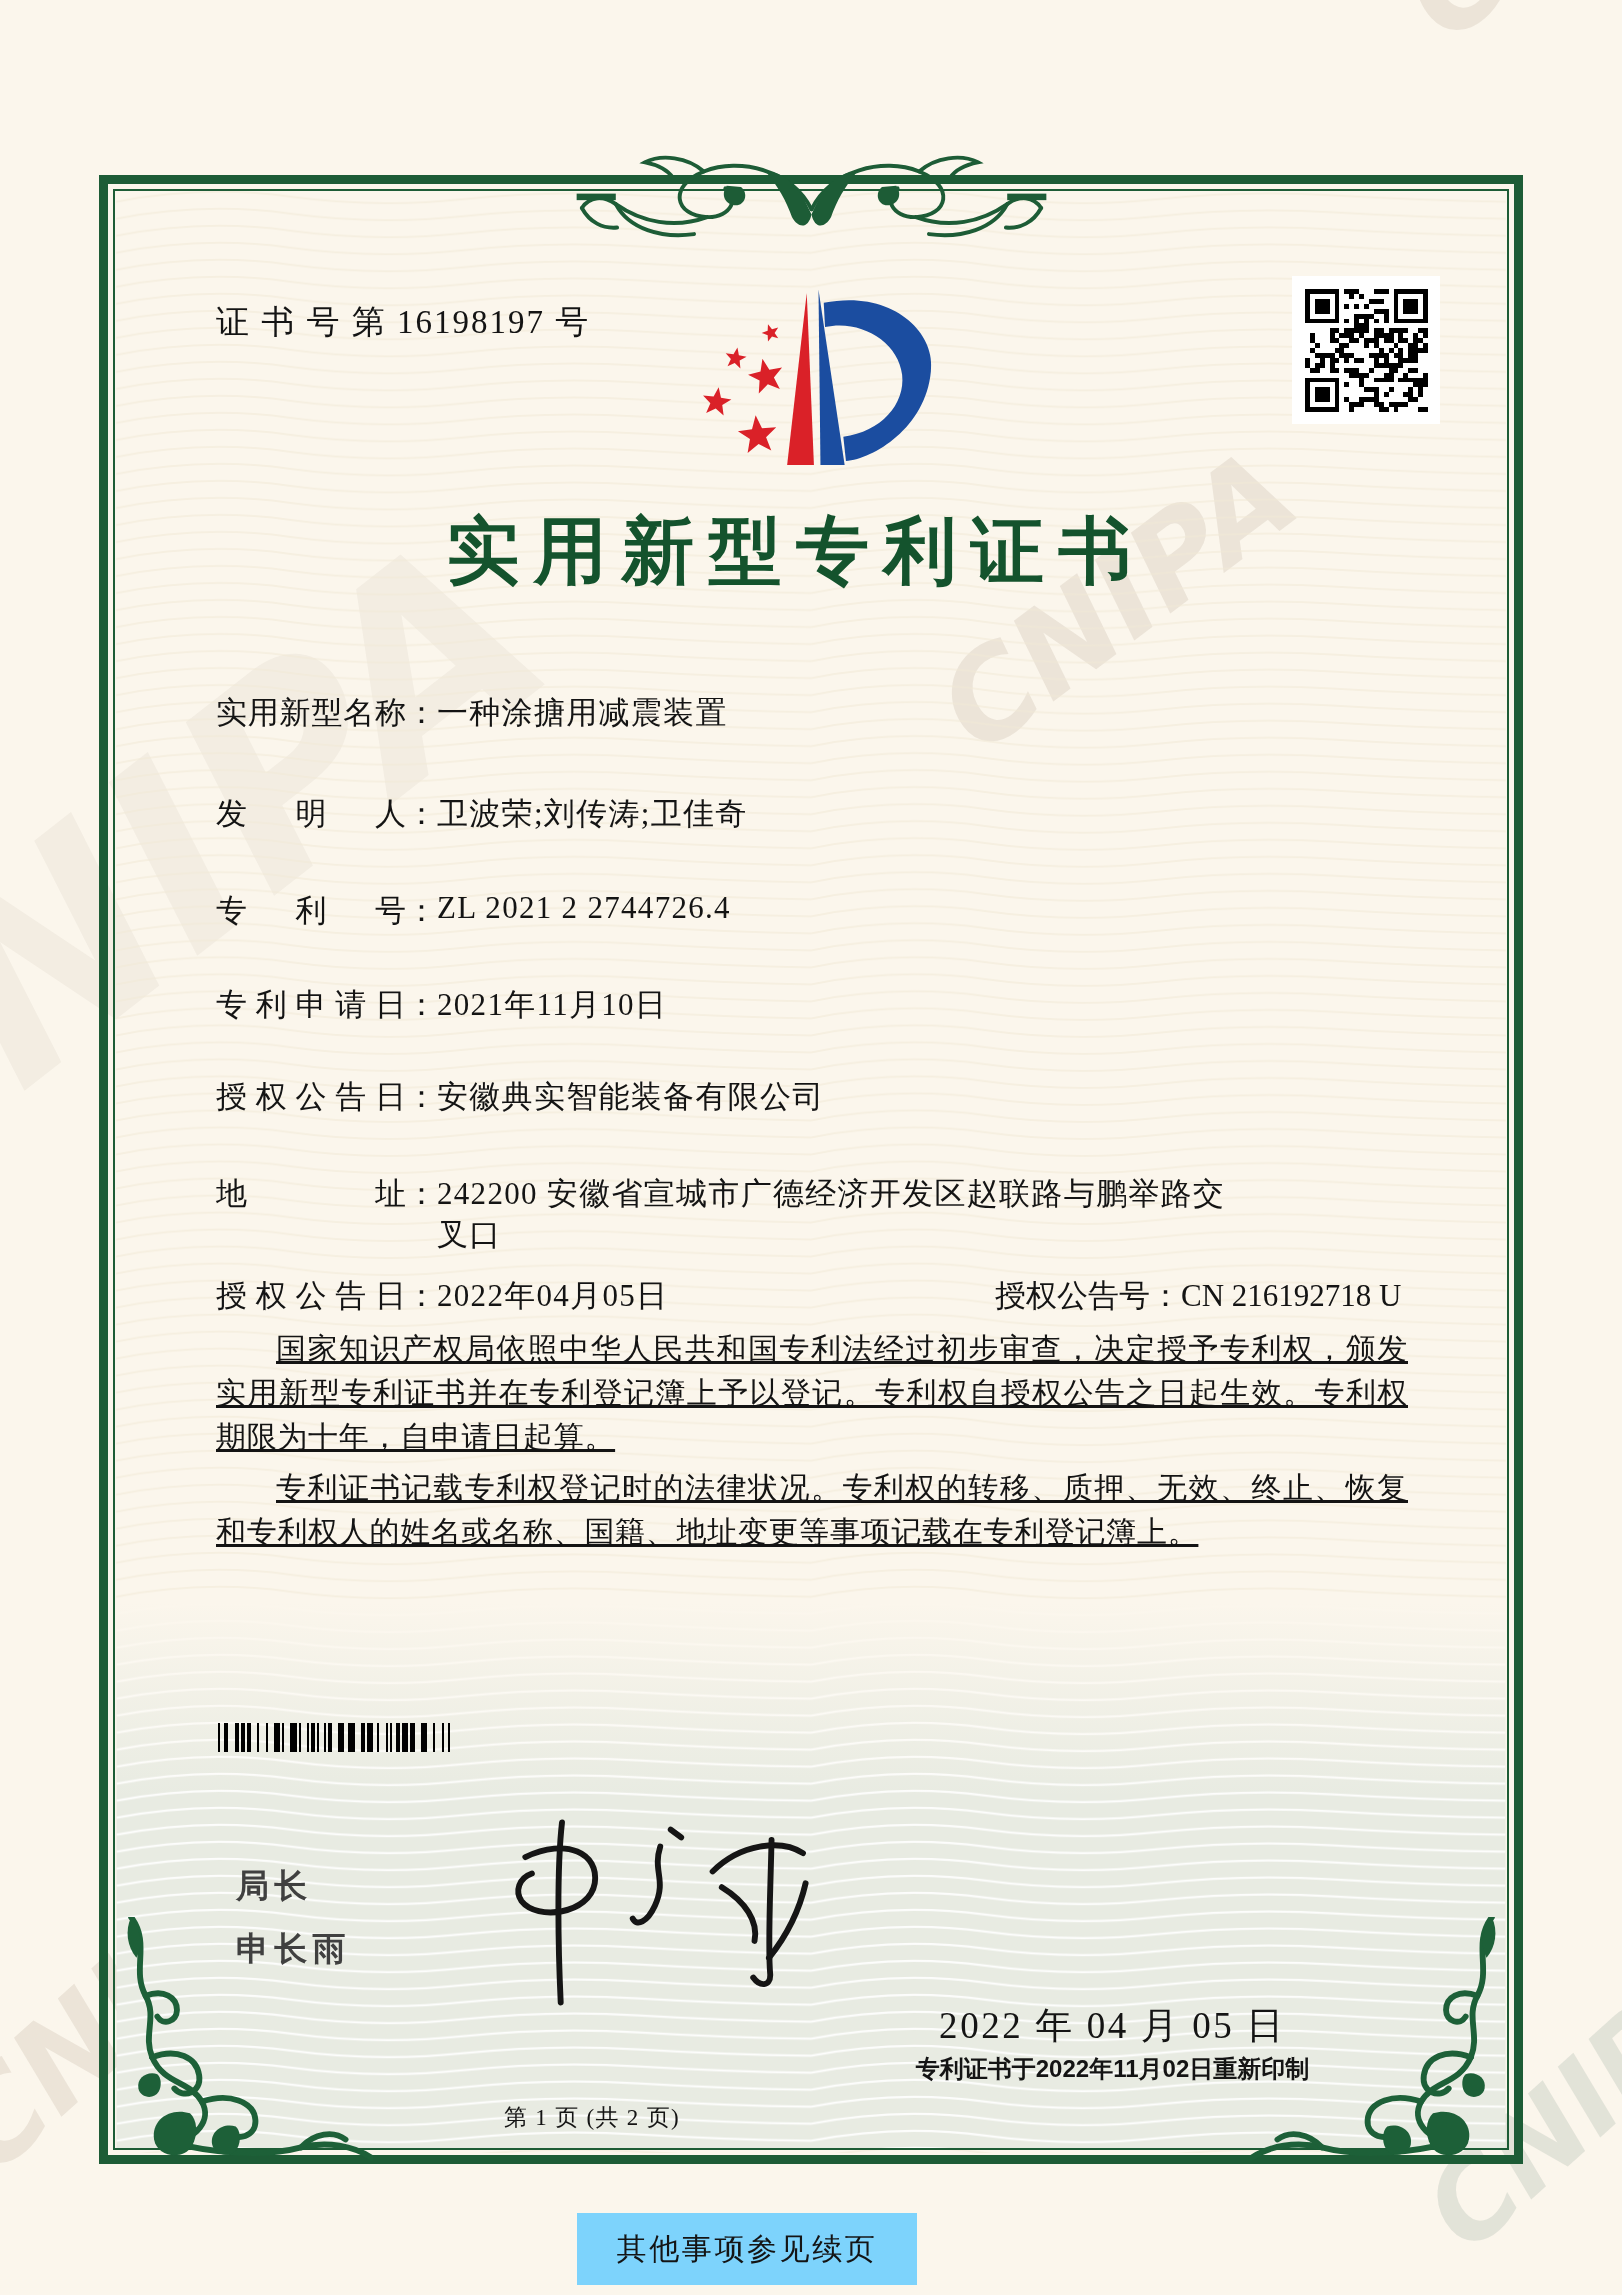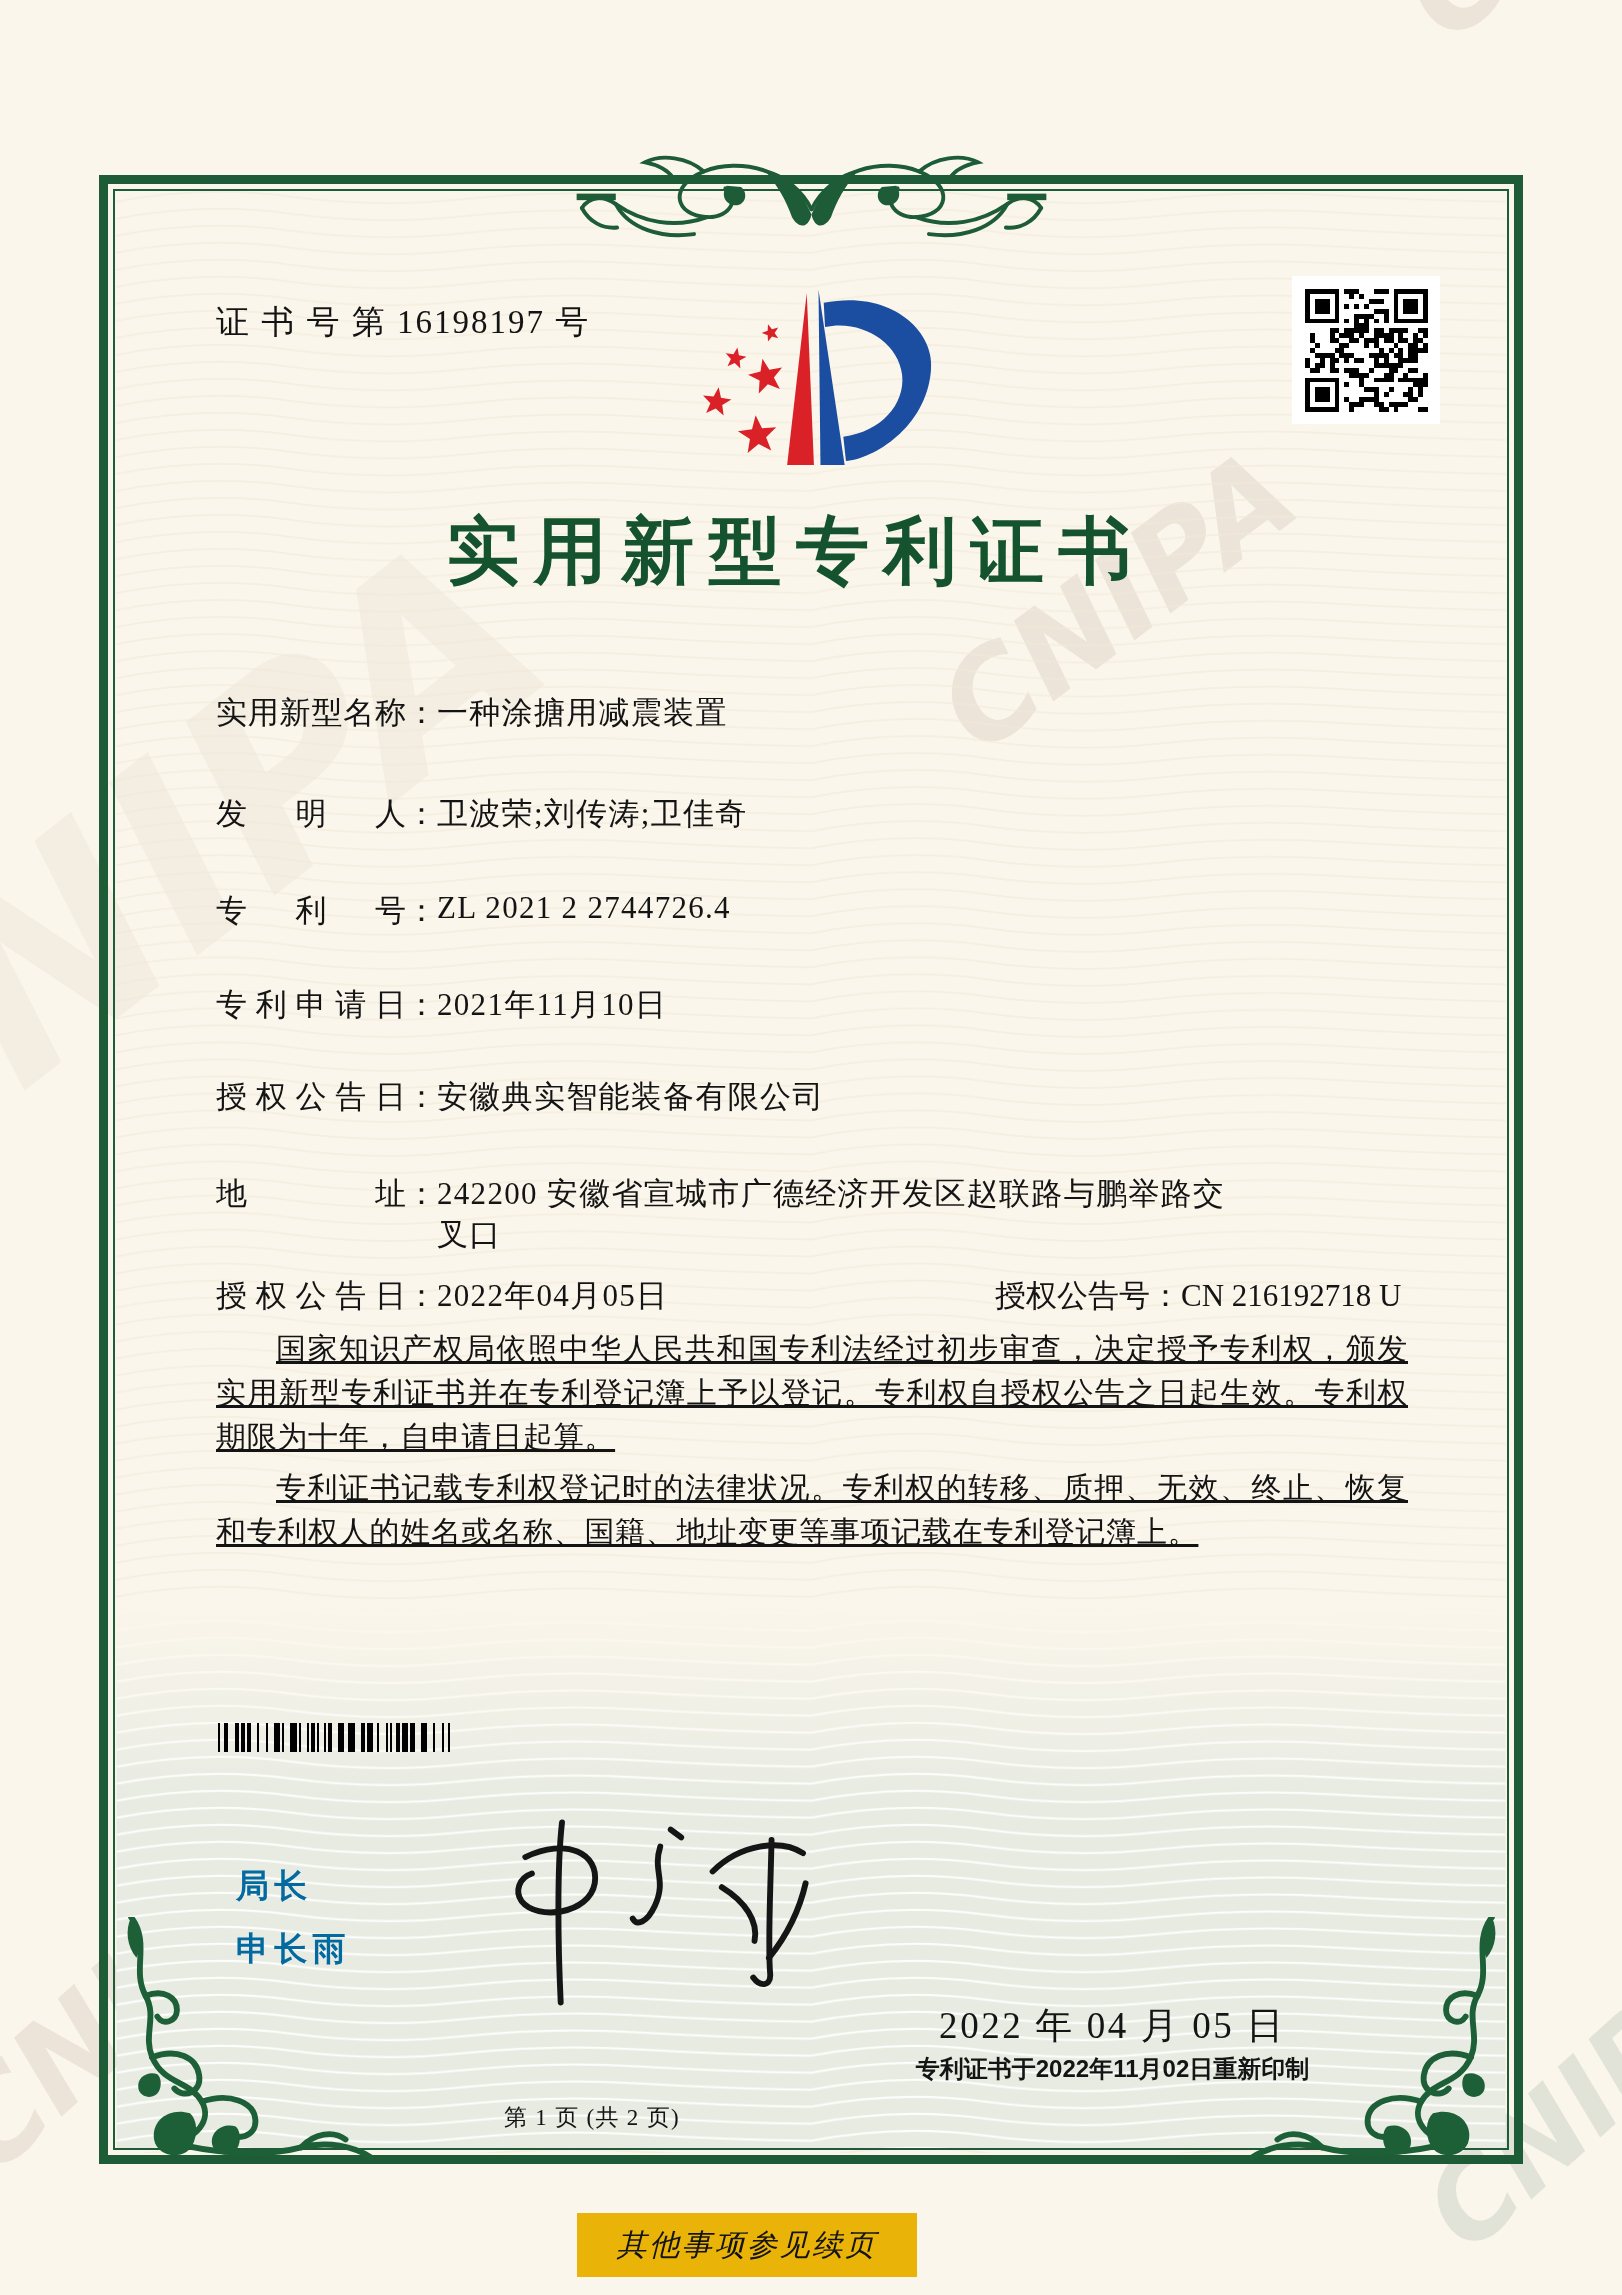--- a/index.html
+++ b/index.html
@@ -69,41 +69,41 @@
     text-decoration:underline;
   }
   .barcode{
     position:absolute;left:218px;top:1723px;width:238px;height:29.4px;
     display:flex;align-items:stretch;
   }
   .barcode span{display:block;height:100%;}
   .signer-title,.signer-name{
     position:absolute;left:236px;
     font-family:"Liberation Sans","DejaVu Sans",sans-serif;
-    font-weight:bold;font-size:33px;letter-spacing:5.2px;color:#0369a1;
+    font-weight:bold;font-size:33px;letter-spacing:5.2px;color:#404040;
   }
   .signer-title{top:1864px;}
   .signer-name{top:1927px;}
   .signature{position:absolute;left:452px;top:1806px;}
   .issue-date{
     position:absolute;left:890px;top:2001px;width:445px;text-align:center;
     font-size:37px;letter-spacing:2.6px;
   }
   .reprint{
     position:absolute;left:890px;top:2053px;width:445px;text-align:center;
     font-family:"Liberation Sans","DejaVu Sans",sans-serif;
     font-weight:bold;font-size:24px;
   }
   .page-info{
     position:absolute;left:504px;top:2102px;width:393px;text-align:left;
     font-size:23px;letter-spacing:1.3px;
   }
   .cont-note-box{
-    position:absolute;left:577px;top:2213px;width:340px;height:64px;z-index:11;
-    background:#eab308;display:flex;align-items:center;justify-content:center;font-style:italic;
+    position:absolute;left:577px;top:2213px;width:340px;height:72px;z-index:11;
+    background:#7dd3fc;display:flex;align-items:center;justify-content:center;
   }
   .cont-note{font-size:30px;letter-spacing:2.6px;}
 </style>
 </head>
 <body>
 
 <div class="wm" style="left:-144px;top:-79px;font-size:124px;transform:rotate(-42deg);">CNIPA</div>
 <div class="wm" style="left:1374px;top:-39px;font-size:124px;transform:rotate(-42deg);">CNIPA</div>
 <div class="wm" style="left:913px;top:667px;font-size:121px;transform:rotate(-37deg);">CNIPA</div>
 <div class="wm giant" style="left:-281px;top:1021px;font-size:262px;transform:rotate(-38deg);">CNIPA</div>

